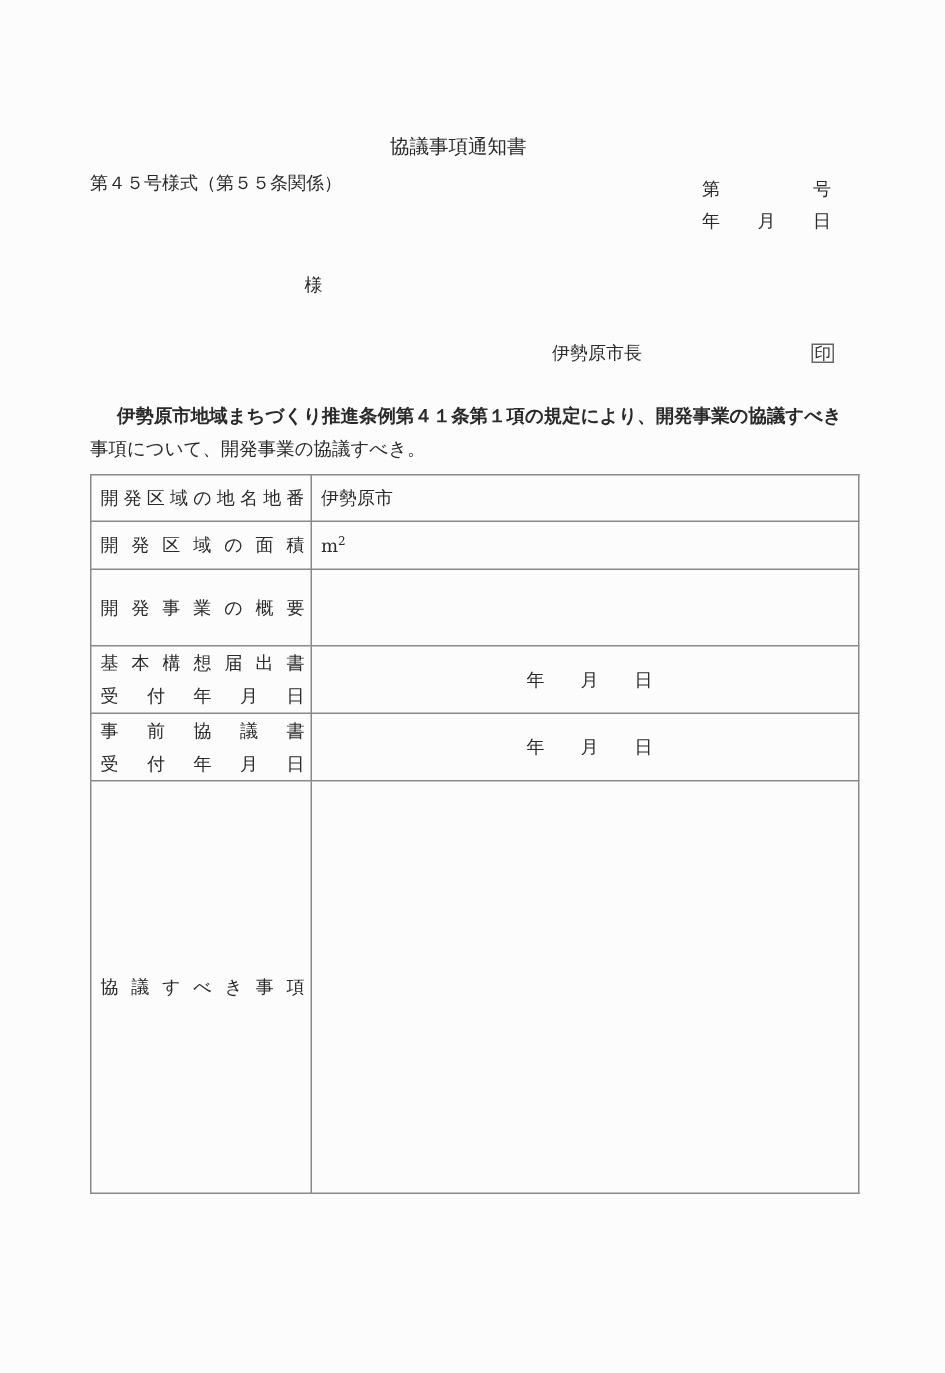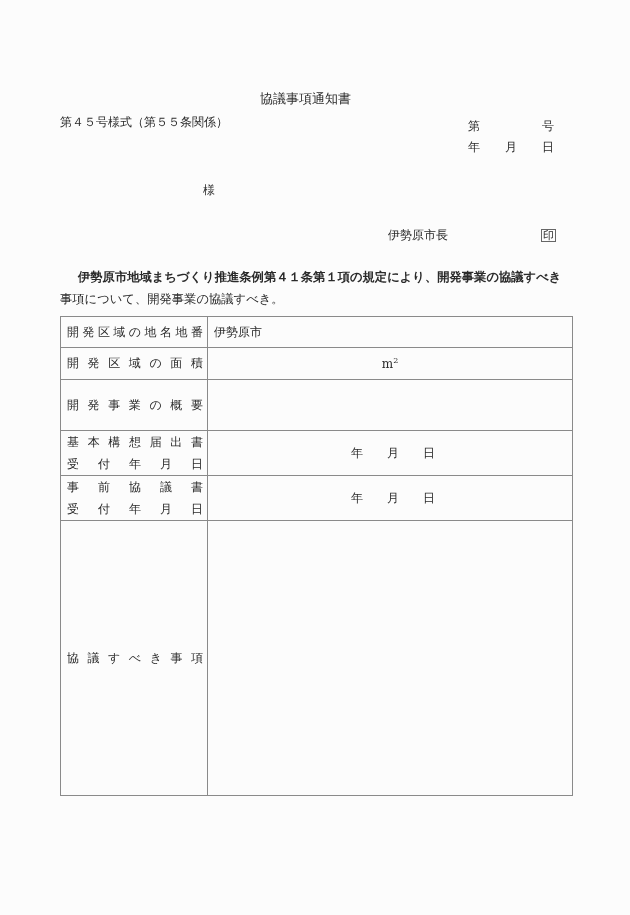--- a/index.html
+++ b/index.html
@@ -10,35 +10,35 @@
     }
     .abs { position:absolute; white-space:nowrap; line-height:1; }
     #form-no { left:60px; top:71px; font-size:12px;margin-top:45px; }
     #title { left:260px; top:92px; font-size:13px; }
     #num-label-dai { left:468px; top:120px; }
     #num-label-go { left:542px; top:120px; }
     #date-nen { left:468px; top:141px; }
     #date-tsuki { left:505px; top:141px; }
     #date-hi { left:542px; top:141px; }
     #addressee-sama { left:203px; top:184px; }
-    #issuer { left:388px; top:229px; }
+    #issuer { left:368px; top:229px; }
     #seal { left:541px; top:229px; font-size:11px; border:1px solid #666; padding:0 1px; line-height:11px; height:11px; }
     #para1 { left:78px; top:271px; font-size:12.3px;font-weight:bold; }
     #para2 { left:60px; top:293px; font-size:12.3px; }
 
     table {
       position:absolute; left:60px; top:316px; width:513px;
       border-collapse:collapse; table-layout:fixed;
     }
     td { border:1.5px solid #8a8a8a; padding:0; vertical-align:middle; font-size:12px; }
     td.label { width:136px; padding:0 4px 0 6px; }
     .spread { display:flex; justify-content:space-between; }
     .spread-line { display:flex; justify-content:space-between; line-height:22px; }
     td.value { padding:0 6px;margin-top:29px; }
-    .right { text-align:center; }
+    .right { text-align:left; }
     .date-cell { display:flex; justify-content:center; gap:24px; padding-left:6px; }
     .sup { font-size:8px; vertical-align:super; }
   </style>
 </head>
 <body>
 
 <div id="form-no" class="abs">第４５号様式（第５５条関係）</div>
 <div id="title" class="abs">協議事項通知書</div>
 
 <div id="num-label-dai" class="abs">第</div>

